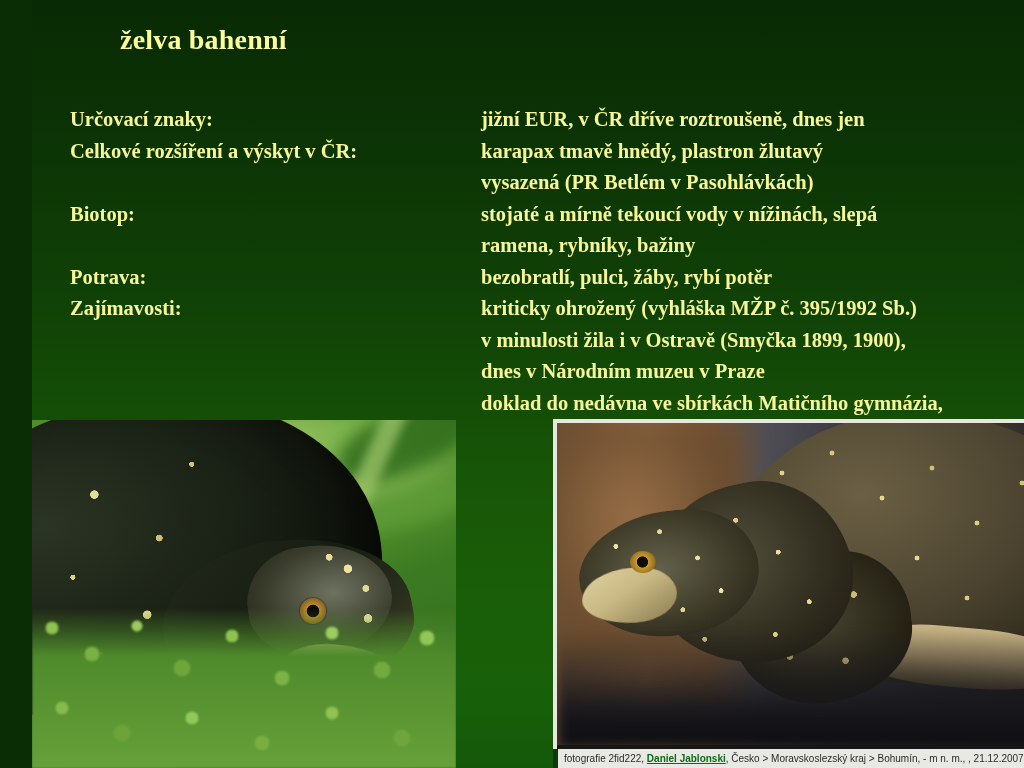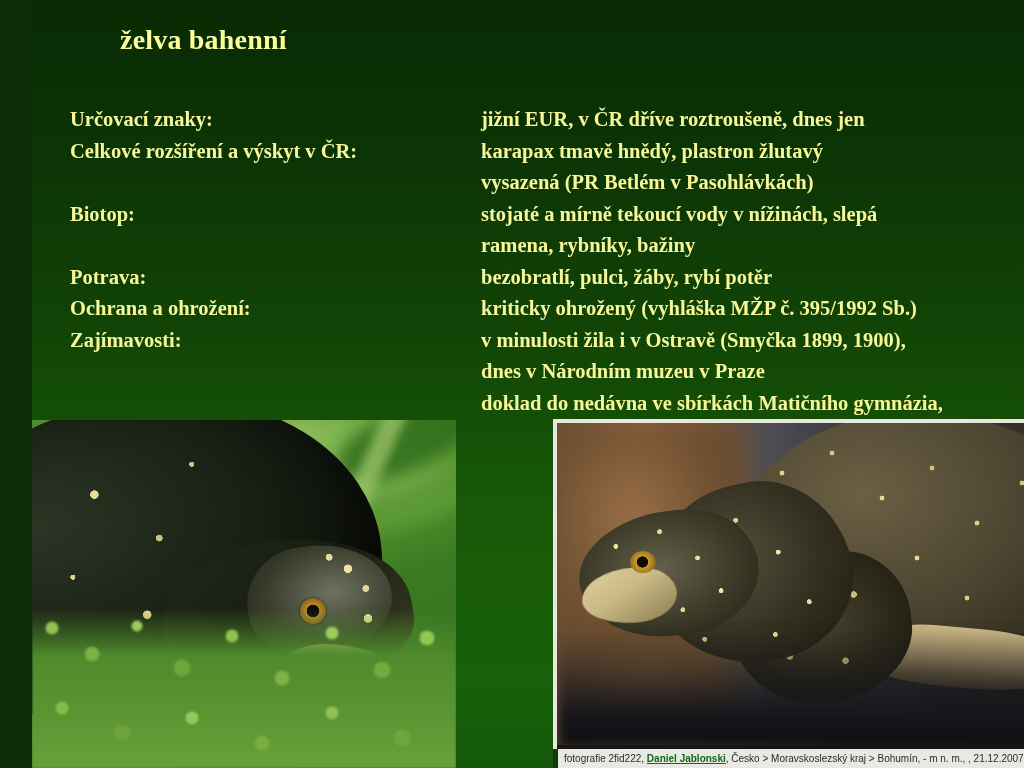--- a/index.html
+++ b/index.html
@@ -422,21 +422,20 @@
 
   <div id="content">
 
     <div id="labels" class="text-col">
       <div class="line">Určovací znaky:</div>
       <div class="line">Celkové rozšíření a výskyt v ČR:</div>
       <div class="line"></div>
       <div class="line">Biotop:</div>
       <div class="line"></div>
       <div class="line">Potrava:</div>
-      <div class="line">Ochrana a ohrožení:</div>
       <div class="line">Zajímavosti:</div>
       <div class="line"></div>
       <div class="line"></div>
     </div>
 
     <div id="values" class="text-col">
       <div class="line">jižní EUR, v ČR dříve roztroušeně, dnes jen</div>
       <div class="line">karapax tmavě hnědý, plastron žlutavý</div>
       <div class="line">vysazená (PR Betlém v Pasohlávkách)</div>
       <div class="line">stojaté a mírně tekoucí vody v nížinách, slepá</div>

